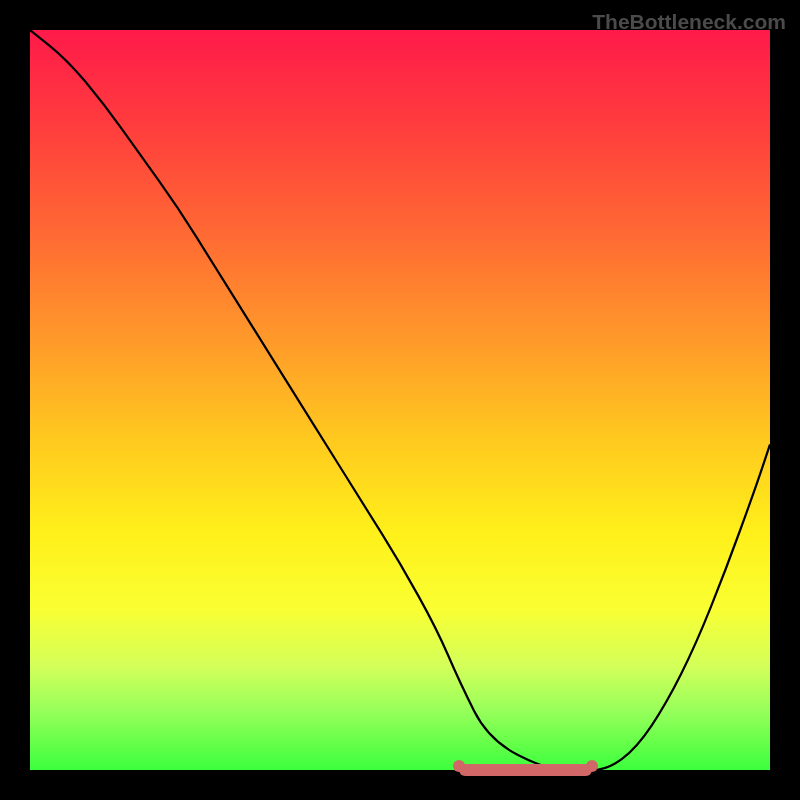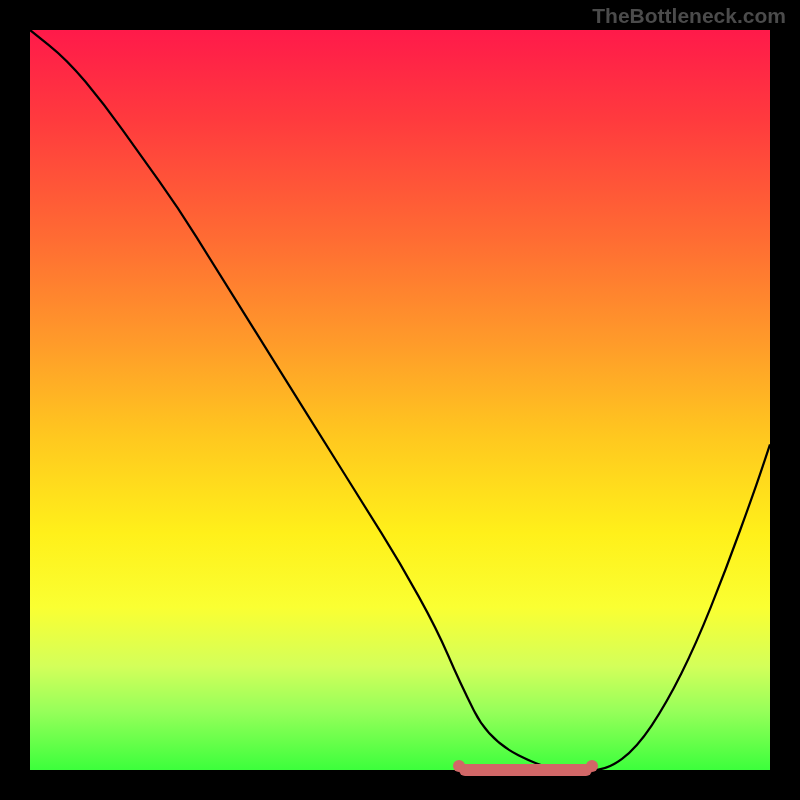--- a/index.html
+++ b/index.html
@@ -5,21 +5,21 @@
   * { margin: 0; padding: 0; box-sizing: border-box; }
   body {
     width: 800px;
     height: 800px;
     background: #000;
     position: relative;
     font-family: Arial, sans-serif;
   }
   .watermark {
     position: absolute;
-    top: 4px;
+    top: 10px;
     right: 14px;
     color: #4b4b4b;
     font-size: 21px;
     font-weight: bold;
     z-index: 10;
   }
   .plot-area {
     position: absolute;
     top: 30px;
     left: 30px;

